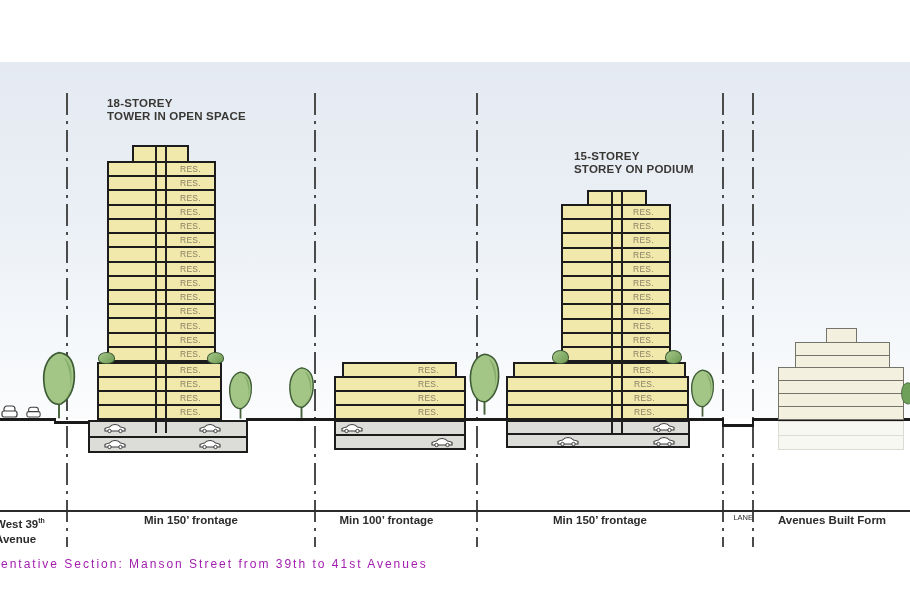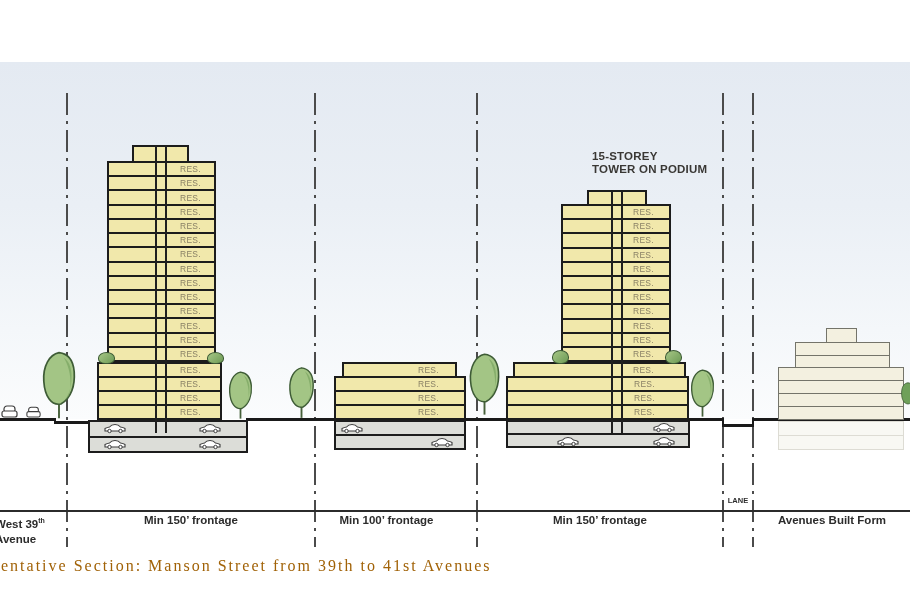--- a/index.html
+++ b/index.html
@@ -38,27 +38,27 @@
   .ug .ffloor + .ffloor{border-top:1.4px solid #dddcd4;}
   .anno{position:absolute;font-size:11.5px;font-weight:700;line-height:13px;color:#393734;
         letter-spacing:.2px;z-index:7;}
   .bush{position:absolute;background:linear-gradient(135deg,#a7c786,#6d9a55);
         border:1.4px solid #3c5a34;border-radius:50% 50% 42% 42%;z-index:4;}
   .tree{position:absolute;z-index:6;}
   .car{position:absolute;z-index:4;}
   .dim-line{position:absolute;left:0;top:510px;width:910px;height:1.6px;background:#2b2b2b;}
   .dim-label{position:absolute;top:514px;font-size:11.5px;font-weight:700;color:#2c2c2c;
              text-align:center;z-index:7;}
-  .lane-label{position:absolute;top:496px;font-size:7.5px;font-weight:700;color:#2c2c2c;
-             text-align:center;z-index:7;}
+  .lane-label{position:absolute;top:513px;font-size:7.5px;font-weight:400;color:#2c2c2c;
+             text-align:right;z-index:7;}
   .street-label{position:absolute;left:-5px;top:513px;width:80px;font-size:11.5px;font-weight:700;
              color:#2c2c2c;line-height:15px;z-index:7;}
   .street-label sup{font-size:7px;}
-  .caption{position:absolute;left:1px;top:557px;font-size:16px;letter-spacing:2px;
-           color:#a16207;white-space:nowrap;z-index:7;font-family:Liberation Serif, serif;}
+  .caption{position:absolute;left:1px;top:557px;font-size:12px;letter-spacing:2px;
+           color:#a21caf;white-space:nowrap;z-index:7;}
 </style>
 </head>
 <body>
 
 <div class="stage">
 
   <div class="sky"></div>
 
   <div class="plot-line" style="left:66px"></div>
   <div class="plot-line" style="left:314px"></div>
@@ -70,20 +70,24 @@
   <div class="gl" style="left:54px;top:418px;width:2px;height:6px"></div>
   <div class="gl" style="left:54px;top:421px;width:35px;height:3px"></div>
   <div class="gl" style="left:246px;top:418px;width:90px;height:3px"></div>
   <div class="gl" style="left:464px;top:418px;width:44px;height:3px"></div>
   <div class="gl" style="left:688px;top:418px;width:36px;height:3px"></div>
   <div class="gl" style="left:722px;top:418px;width:2px;height:9px"></div>
   <div class="gl" style="left:722px;top:424px;width:32px;height:3px"></div>
   <div class="gl" style="left:752px;top:418px;width:2px;height:9px"></div>
   <div class="gl" style="left:752px;top:418px;width:158px;height:3px"></div>
 
+  <div class="anno" style="left:107px;top:97px">
+    <span style="display:block">18-STOREY</span>
+    <span style="display:block">TOWER IN OPEN SPACE</span>
+  </div>
   <div class="bldg" style="left:132px;top:145px;width:57px;height:18px"></div>
   <div class="bldg lt-body" style="left:107px;top:161px;width:109px;height:201px">
 
   <div class="floor">
         <span class="res">RES.</span>
       </div>
       <div class="floor">
         <span class="res">RES.</span>
       </div>
       <div class="floor">
@@ -163,23 +167,23 @@
       </div>
       <div class="floor">
         <span class="res">RES.</span>
       </div>
     </div>
   <div class="park" style="left:334px;top:420px;width:132px;height:30px">
     <div class="lvl"></div>
     <div class="lvl"></div>
   </div>
 
-  <div class="anno" style="left:592px;top:150px">
+  <div class="anno" style="left:574px;top:150px">
     <span style="display:block">15-STOREY</span>
-    <span style="display:block">TOWER ON PODIUM</span>
+    <span style="display:block">STOREY ON PODIUM</span>
   </div>
   <div class="bldg" style="left:587px;top:190px;width:60px;height:16px"></div>
   <div class="bldg rt-body" style="left:561px;top:204px;width:110px;height:158px">
 
   <div class="floor">
         <span class="res">RES.</span>
       </div>
       <div class="floor">
         <span class="res">RES.</span>
       </div>

